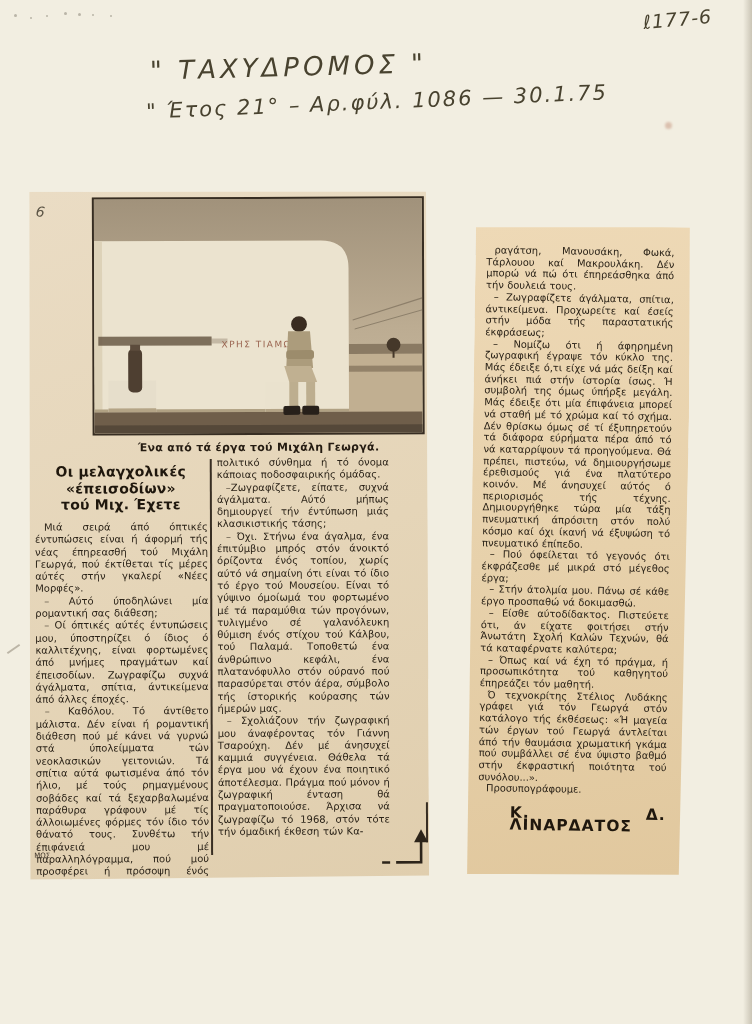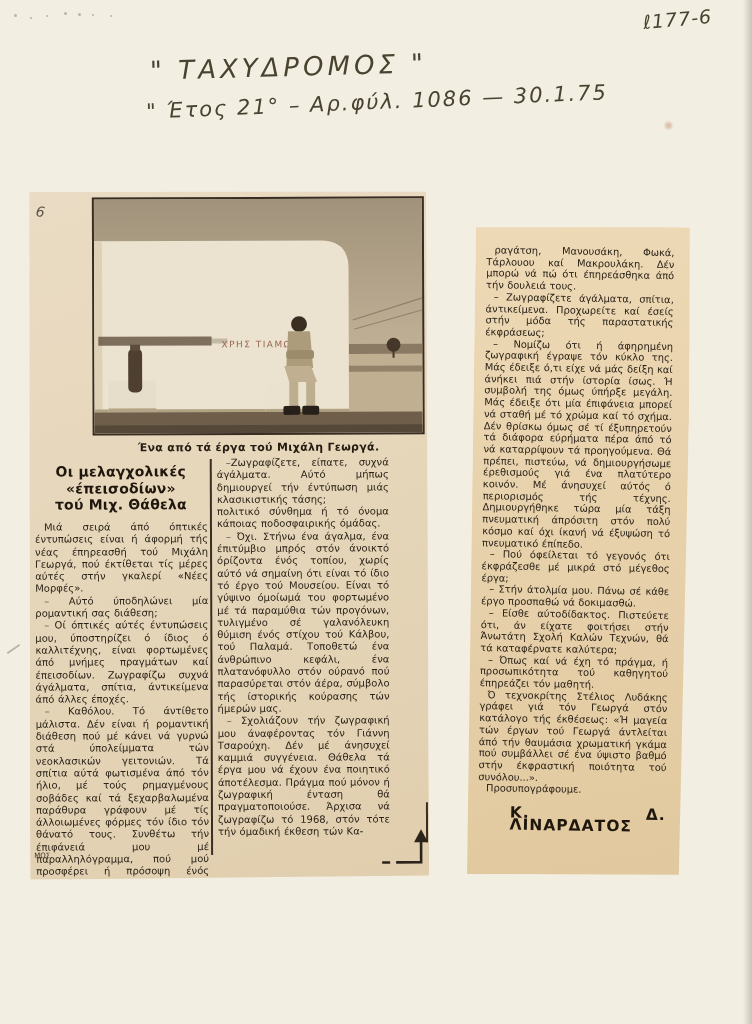--- a/index.html
+++ b/index.html
@@ -118,36 +118,36 @@
           <rect x="209" y="208" width="17" height="9" rx="2" fill="#27201a"></rect>
         </g>
       </svg>
     </div>
 
     <div class="caption">Ένα από τά έργα τού Μιχάλη Γεωργά.</div>
 
     <div class="headline">
       <div>Οι μελαγχολικές</div>
       <div>«έπεισοδίων»</div>
-      <div>τού Μιχ. Θάθελα</div>
+      <div>τού Μιχ. Έχετε</div>
     </div>
 
     <div class="col-rule"></div>
     <div class="col-rule-right"></div>
 
     <div class="col col1">
       <p class="np">Μιά σειρά άπό όπτικές έντυπώσεις είναι ή άφορμή τής νέας έπηρεασθή τού Μιχάλη Γεωργά, πού έκτίθεται τίς μέρες αύτές στήν γκαλερί «Νέες Μορφές».</p>
       <p class="np">– Αύτό ύποδηλώνει μία ρομαντική σας διάθεση;</p>
       <p class="np">– Οί όπτικές αύτές έντυπώσεις μου, ύποστηρίζει ό ίδιος ό καλλιτέχνης, είναι φορτωμένες άπό μνήμες πραγμάτων καί έπεισοδίων. Ζωγραφίζω συχνά άγάλματα, σπίτια, άντικείμενα άπό άλλες έποχές.</p>
       <p class="np">– Καθόλου. Τό άντίθετο μάλιστα. Δέν είναι ή ρομαντική διάθεση πού μέ κάνει νά γυρνώ στά ύπολείμματα τών νεοκλασικών γειτονιών. Τά σπίτια αύτά φωτισμένα άπό τόν ήλιο, μέ τούς ρημαγμένους σοβάδες καί τά ξεχαρβαλωμένα παράθυρα γράφουν μέ τίς άλλοιωμένες φόρμες τόν ίδιο τόν θάνατό τους. Συνθέτω τήν έπιφάνειά μου μέ παραλληλόγραμμα, πού μού προσφέρει ή πρόσοψη ένός σπιτιού γράφοντας σέ μιά γωνιά κάποιο</p>
     </div>
 
     <div class="col col2">
+      <p class="np noind">πολιτικό σύνθημα ή τό όνομα κάποιας ποδοσφαιρικής όμάδας.</p>
       <p class="np">–Ζωγραφίζετε, είπατε, συχνά άγάλματα. Αύτό μήπως δημιουργεί τήν έντύπωση μιάς κλασικιστικής τάσης;</p>
-      <p class="np noind">πολιτικό σύνθημα ή τό όνομα κάποιας ποδοσφαιρικής όμάδας.</p>
       <p class="np">– Όχι. Στήνω ένα άγαλμα, ένα έπιτύμβιο μπρός στόν άνοικτό όρίζοντα ένός τοπίου, χωρίς αύτό νά σημαίνη ότι είναι τό ίδιο τό έργο τού Μουσείου. Είναι τό γύψινο όμοίωμά του φορτωμένο μέ τά παραμύθια τών προγόνων, τυλιγμένο σέ γαλανόλευκη θύμιση ένός στίχου τού Κάλβου, τού Παλαμά. Τοποθετώ ένα άνθρώπινο κεφάλι, ένα πλατανόφυλλο στόν ούρανό πού παρασύρεται στόν άέρα, σύμβολο τής ίστορικής κούρασης τών ήμερών μας.</p>
       <p class="np">– Σχολιάζουν τήν ζωγραφική μου άναφέροντας τόν Γιάννη Τσαρούχη. Δέν μέ άνησυχεί καμμιά συγγένεια. Θάθελα τά έργα μου νά έχουν ένα ποιητικό άποτέλεσμα. Πράγμα πού μόνον ή ζωγραφική ένταση θά πραγματοποιούσε. Άρχισα νά ζωγραφίζω τό 1968, στόν τότε τήν όμαδική έκθεση τών Κα-</p>
     </div>
 
     <div class="frag">ΜΟΣ</div>
 
     <div class="arrow-box">
       <svg viewBox="0 0 50 44" width="50" height="44">
         <line x1="2" y1="34" x2="10" y2="34" stroke="#2c241a" stroke-width="2.6"></line>
         <path d="M16,34 L41,34 L41,12" fill="none" stroke="#2c241a" stroke-width="2.6"></path>

